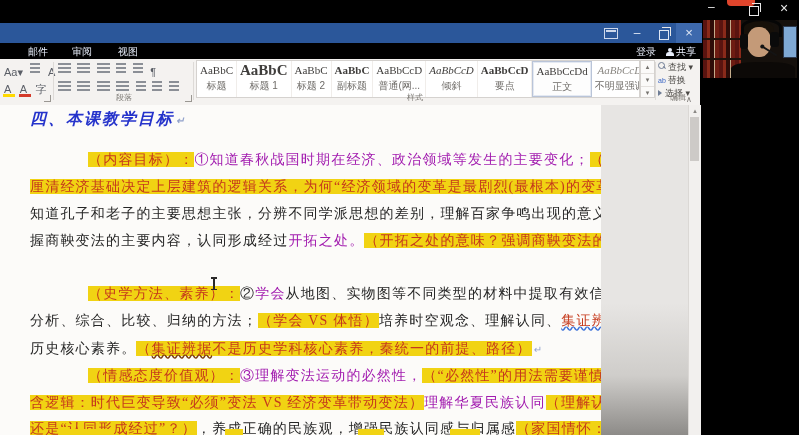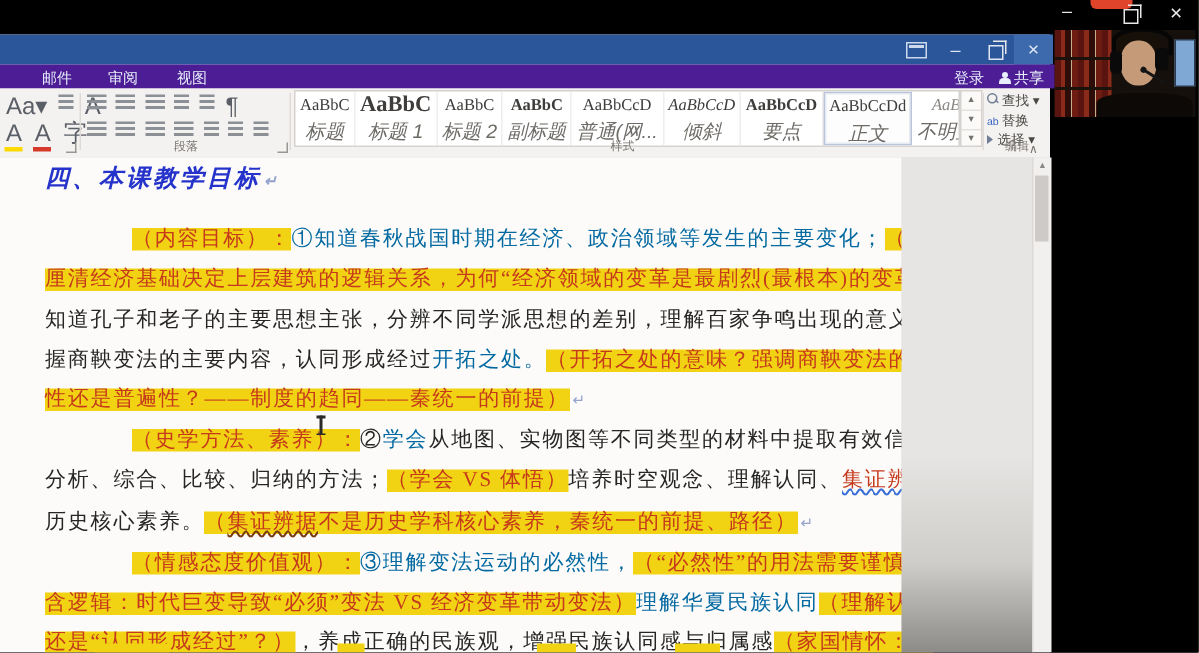--- a/index.html
+++ b/index.html
@@ -6,50 +6,50 @@
   #screen{position:relative;width:799px;height:435px;background:#000;overflow:hidden;
           font-family:"Liberation Sans","DejaVu Sans",sans-serif;-webkit-font-smoothing:antialiased;}
   
   #word{position:absolute;left:0;top:23px;width:700px;height:412px;background:#f3f1ef;}
   #titlebar{position:absolute;left:0;top:0;width:700px;height:20px;background:#2b579a;color:#fff;}
   #title-text{position:absolute;left:0;top:3px;width:560px;text-align:center;font-size:9px;color:#eef2fa;letter-spacing:.2px;}
   .tbtn{position:absolute;top:0;width:26px;height:20px;color:#dfe7f5;text-align:center;line-height:20px;font-size:12px;}
   .tbtn.close{background:#3d69ad;}
   .ropt{position:absolute;left:604px;top:5px;width:12px;height:9px;border:1px solid #cdd8ec;}
   .ropt:after{content:"";position:absolute;left:1px;top:1px;width:10px;height:2px;background:#cdd8ec;}
-  #menurow{position:absolute;left:0;top:20px;width:792px;height:16px;background:#4c1d95;color:#e8eefb;font-size:10px;}
+  #menurow{position:absolute;left:0;top:20px;width:792px;height:16px;background:#000000;color:#e8eefb;font-size:10px;}
   .mtab{position:absolute;top:2px;padding:0 4px;}
   #tellme{position:absolute;left:158px;top:2px;color:#aebcdd;}
   .bulb{display:inline-block;width:7px;height:7px;border:1px solid #cdd8ec;border-radius:50%;margin-right:4px;vertical-align:-1px;}
   #signin{position:absolute;left:636px;top:2px;}
   #share{position:absolute;left:666px;top:2px;}
   .person{display:inline-block;position:relative;width:8px;height:8px;margin-right:2px;vertical-align:-1px;}
   .person:before{content:"";position:absolute;left:2px;top:0;width:4px;height:4px;border-radius:50%;background:#e8eefb;}
   .person:after{content:"";position:absolute;left:0;top:4px;width:8px;height:4px;border-radius:3px 3px 0 0;background:#e8eefb;}
   
   #ribbon{position:absolute;left:0;top:36px;width:700px;height:46px;background:#f4f2f0;border-bottom:1px solid #d8d5d2;color:#444;}
   .vsep{position:absolute;top:3px;height:38px;width:1px;background:#dddad7;}
   .ic{display:inline-block;width:13px;height:11px;margin:2px 1px;background:
       repeating-linear-gradient(180deg,#8b8f96 0 2px,transparent 2px 4px);}
   .ic.short{width:10px;}
-  .icA{display:inline-block;font-size:16px;color:#5a5e66;margin:0 2px;position:relative;}
+  .icA{display:inline-block;font-size:11px;color:#5a5e66;margin:0 2px;position:relative;}
   .icA.yel:after,.icA.red:after{content:"";position:absolute;left:-1px;bottom:-2px;width:12px;height:3px;}
   .icA.yel:after{background:#ffd900;}
   .icA.red:after{background:#d43b2a;}
   .grp-label{position:absolute;bottom:2px;font-size:8px;color:#7b7873;width:100%;text-align:center;}
   .launcher{position:absolute;bottom:3px;width:6px;height:6px;border-right:1px solid #9a9792;border-bottom:1px solid #9a9792;}
   #grp-font{position:absolute;left:0;top:0;width:52px;height:46px;}
   #grp-para{position:absolute;left:55px;top:0;width:138px;height:46px;}
   #grp-styles{position:absolute;left:194px;top:0;width:460px;height:46px;}
   #grp-edit{position:absolute;left:656px;top:0;width:44px;height:46px;font-size:9px;}
   .irow{position:absolute;left:2px;white-space:nowrap;}
   #gallery{position:absolute;left:2px;top:1px;width:442px;height:36px;background:#fff;border:1px solid #d5d2cf;display:flex;overflow:hidden;}
   .scard{flex:0 0 auto;text-align:center;padding:1px 3px 0 3px;border-right:1px solid #f0edea;color:#3f3d3b;}
   .scard .pv{font-family:"Liberation Serif",serif;font-size:11px;line-height:17px;height:17px;white-space:nowrap;}
-  .scard .lb{font-size:13px;color:#6e6b67;white-space:nowrap;font-style:italic;}
+  .scard .lb{font-size:10px;color:#6e6b67;white-space:nowrap;}
   .scard.sel{background:#fdfdfd;border:1px solid #b9c4d8;box-shadow:0 0 0 1px #e4e9f2 inset;}
   .pv.h1{font-size:15px;font-weight:bold;}
   .pv.b{font-weight:bold;}
   .pv.i{font-style:italic;}
   .pv.blue{color:#3b66c4;font-style:italic;}
   .pv.gray{color:#8a8782;font-style:italic;}
   #gal-arrows{position:absolute;left:446px;top:1px;width:13px;height:36px;border:1px solid #d5d2cf;background:#fbfaf9;}
   .garr{height:12px;text-align:center;font-size:7px;line-height:12px;color:#76736f;border-bottom:1px solid #e4e1de;}
   .edit-row{position:absolute;left:2px;white-space:nowrap;color:#4a4845;}
   .mag{display:inline-block;position:relative;width:8px;height:8px;margin-right:2px;}
@@ -63,21 +63,21 @@
   #page{position:absolute;left:0;top:0;width:601px;height:330px;background:#fcfbf9;}
   #rmargin{position:absolute;left:601px;top:0;width:87px;height:330px;
            background:linear-gradient(180deg,#e7e5e3 0%,#e7e5e3 60%,#cfcdca 82%,#8d8b88 100%);}
   #vscroll{position:absolute;left:688px;top:0;width:12px;height:330px;background:#f2f0ee;border-left:1px solid #dbd8d5;}
   #vthumb{position:absolute;left:1px;top:12px;width:9px;height:44px;background:#cdcac7;}
   .sarr{position:absolute;left:0;top:0;width:12px;height:11px;font-size:7px;color:#8a8784;text-align:center;line-height:11px;}
   #heading{position:absolute;left:30px;top:4px;font-family:"Liberation Serif",serif;font-size:16px;font-weight:bold;font-style:italic;color:#2533cb;letter-spacing:2px;}
   .line{position:absolute;left:30px;white-space:nowrap;font-family:"Liberation Serif",serif;font-size:14px;letter-spacing:1.2px;line-height:19px;}
   .line.ind{left:88px;}
   .seg-hl{background:#f1d313;color:#c5391c;}
-  .seg-red{color:#0369a1;}
+  .seg-red{color:#a21caf;}
   .seg-blk{color:#262626;}
   .seg-hlu{background:#f1d313;color:#c5391c;text-decoration:underline;text-decoration-style:wavy;text-decoration-color:#7a3b10;}
   .seg-redu{color:#c5391c;text-decoration:underline;text-decoration-style:wavy;text-decoration-color:#3a6fd8;}
   .pmark{color:#93a3cc;font-size:10px;margin-left:2px;letter-spacing:0;}
   .strip{position:absolute;top:324px;height:7px;background:#f1d313;}
   #ibeam{position:absolute;left:213px;top:172px;width:2px;height:13px;background:#2a2a2a;}
   #ibeam:before,#ibeam:after{content:"";position:absolute;left:-2px;width:6px;height:1.5px;background:#2a2a2a;}
   #ibeam:before{top:0;} #ibeam:after{bottom:0;}
   
   .wc-ctl{position:absolute;color:#e8e8e8;}
@@ -235,23 +235,20 @@
         </div>
         <div class="line" style="top:72px">
           <span class="seg-hl">厘清经济基础决定上层建筑的逻辑关系，为何“经济领域的变革是最剧烈(最根本)的变革”）</span>
         </div>
         <div class="line" style="top:99px">
           <span class="seg-blk">知道孔子和老子的主要思想主张，分辨不同学派思想的差别，理解百家争鸣出现的意义；掌</span>
         </div>
         <div class="line" style="top:126px">
           <span class="seg-blk">握商鞅变法的主要内容，认同形成经过</span><span class="seg-red">开拓之处。</span><span class="seg-hl">（开拓之处的意味？强调商鞅变法的特殊</span>
         </div>
-        <div class="line" style="top:152px">
-          <span class="seg-hl">性还是普遍性？——制度的趋同——秦统一的前提）</span><span class="pmark">↵</span>
-        </div>
         <div class="line ind" style="top:179px">
           <span class="seg-hl">（史学方法、素养）：</span><span class="seg-blk">②</span><span class="seg-red">学会</span><span class="seg-blk">从地图、实物图等不同类型的材料中提取有效信息并加以</span>
         </div>
         <div class="line" style="top:206px">
           <span class="seg-blk">分析、综合、比较、归纳的方法；</span><span class="seg-hl">（学会 VS 体悟）</span><span class="seg-blk">培养时空观念、理解认同、</span><span class="seg-redu">集证辨据</span><span class="seg-blk">的</span>
         </div>
         <div class="line" style="top:234px">
           <span class="seg-blk">历史核心素养。</span><span class="seg-hl">（</span><span class="seg-hlu">集证辨据</span><span class="seg-hl">不是历史学科核心素养，秦统一的前提、路径）</span><span class="pmark">↵</span>
         </div>
         <div class="line ind" style="top:261px">

